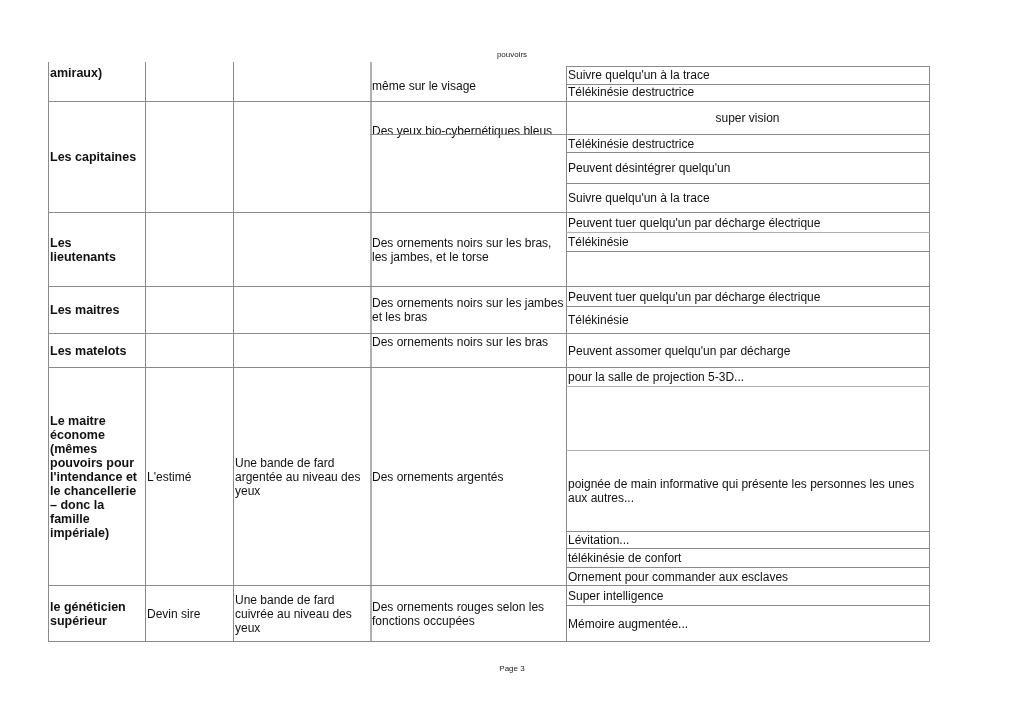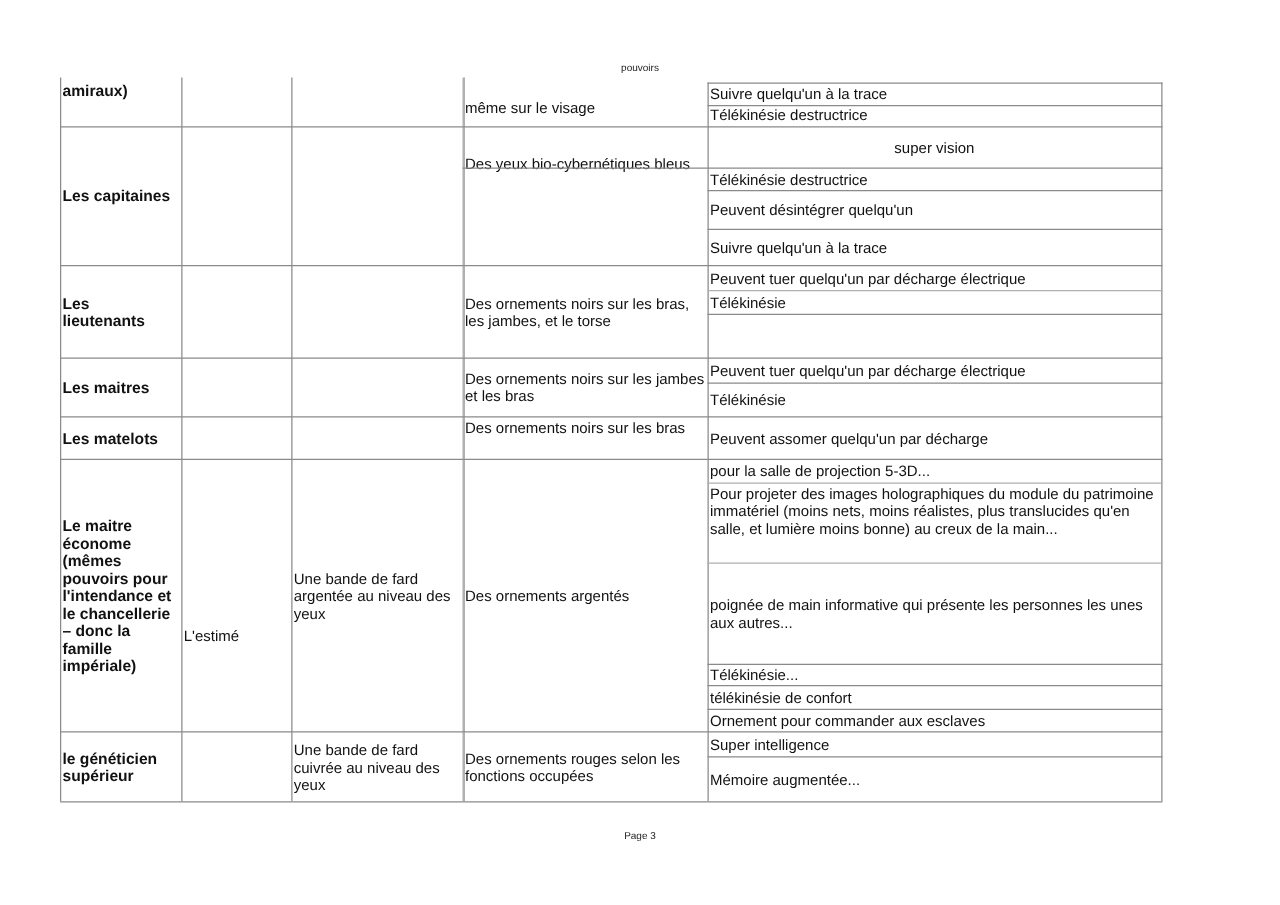--- a/index.html
+++ b/index.html
@@ -79,48 +79,50 @@
       <span>Les matelots</span>
     </div>
   <div class="cell" style="left:322px;top:271px;width:196px;height:34px;padding-top:2px;">Des ornements noirs sur les bras</div>
   <div class="cell vc" style="left:518px;top:271px;width:363px;height:34px;">
       <span>Peuvent assomer quelqu'un par décharge</span>
     </div>
 
   <div class="cell b vc" style="left:0;top:305px;width:97px;height:218px;">
       <span>Le maitre économe (mêmes pouvoirs pour l'intendance et le chancellerie – donc la famille impériale)</span>
     </div>
-  <div class="cell vc" style="left:97px;top:305px;width:88px;height:218px;margin-top:32px;">
+  <div class="cell vc" style="left:97px;top:305px;width:88px;height:218px;">
       <span>L'estimé</span>
     </div>
   <div class="cell vc" style="left:185px;top:305px;width:137px;height:218px;">
       <span>Une bande de fard argentée au niveau des yeux</span>
     </div>
   <div class="cell vc" style="left:322px;top:305px;width:196px;height:218px;">
       <span>Des ornements argentés</span>
     </div>
   <div class="cell vc" style="left:518px;top:305px;width:363px;height:19px;">
       <span>pour la salle de projection 5-3D...</span>
     </div>
-  <div class="cell" style="left:518px;top:324px;width:363px;height:64px;padding-top:2px;">Pour projeter des images holographiques du module du patrimoine immatériel (moins nets, moins réalistes, plus translucides qu'en salle, et lumière moins bonne) au creux de la main...</div>
   <div class="cell vc" style="left:518px;top:388px;width:363px;height:81px;">
       <span>poignée de main informative qui présente les personnes les unes aux autres...</span>
     </div>
   <div class="cell vc" style="left:518px;top:469px;width:363px;height:17px;">
-      <span>Télékinésie...</span>
+      <span>Lévitation...</span>
     </div>
   <div class="cell vc" style="left:518px;top:486px;width:363px;height:19px;">
       <span>télékinésie de confort</span>
     </div>
   <div class="cell vc" style="left:518px;top:505px;width:363px;height:18px;">
       <span>Ornement pour commander aux esclaves</span>
     </div>
 
   <div class="cell b vc" style="left:0;top:523px;width:97px;height:56px;">
       <span>le généticien supérieur</span>
+    </div>
+  <div class="cell vc" style="left:97px;top:523px;width:88px;height:56px;">
+      <span>Devin sire</span>
     </div>
   <div class="cell vc" style="left:185px;top:523px;width:140px;height:56px;">
       <span>Une bande de fard cuivrée au niveau des yeux</span>
     </div>
   <div class="cell vc" style="left:322px;top:523px;width:196px;height:56px;">
       <span>Des ornements rouges selon les fonctions occupées</span>
     </div>
   <div class="cell vc" style="left:518px;top:523px;width:363px;height:20px;">
       <span>Super intelligence</span>
     </div>

